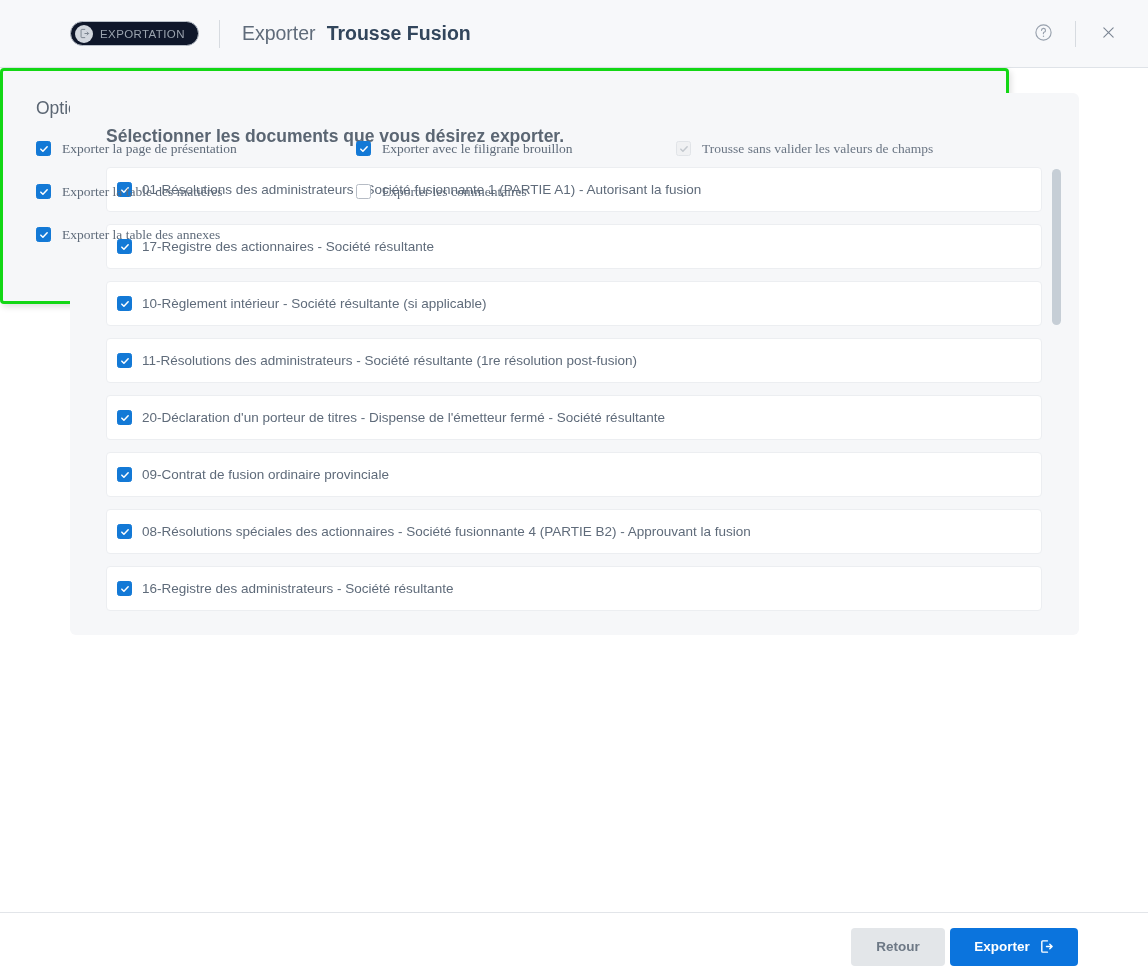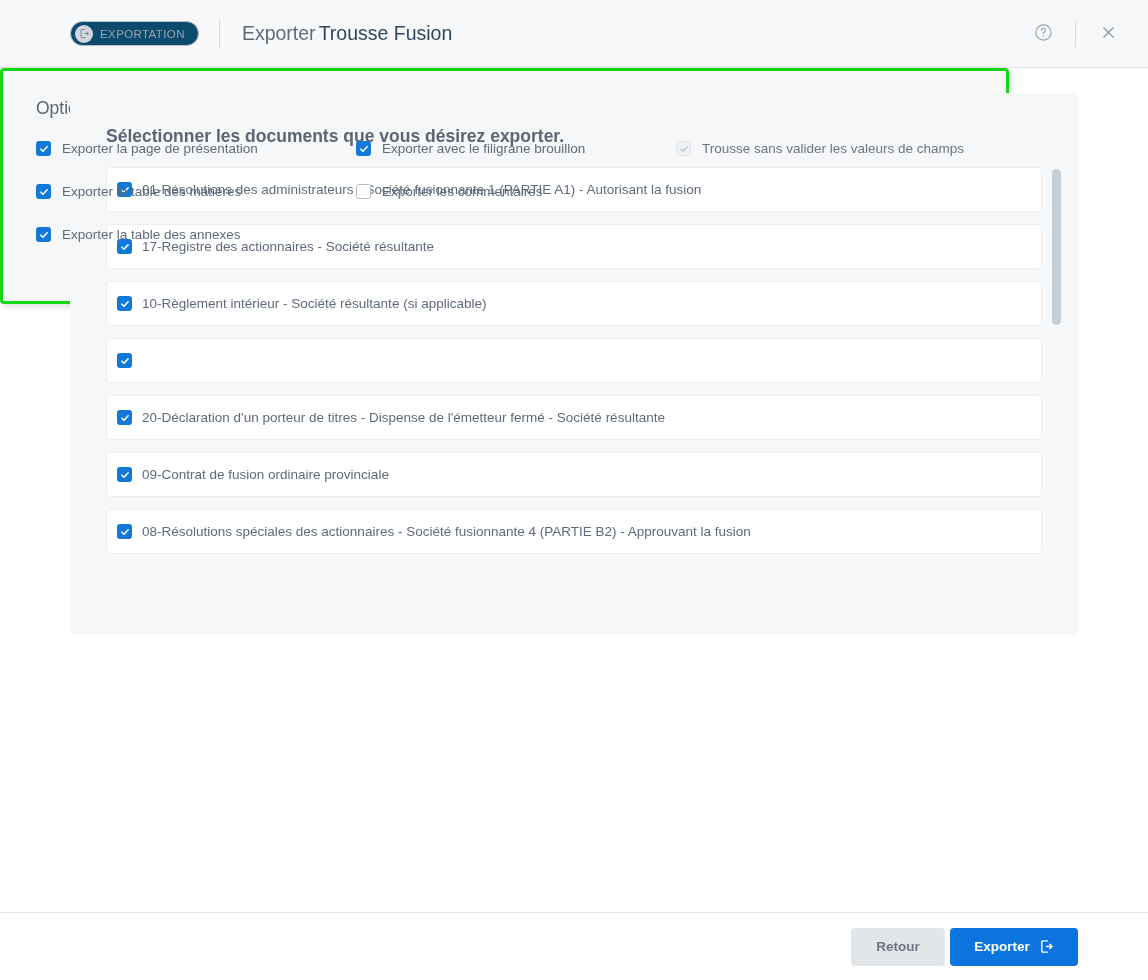--- a/index.html
+++ b/index.html
@@ -23,21 +23,21 @@
     padding: 0 22px 0 70px;
   }
   .badge {
     display: inline-flex;
     align-items: center;
     gap: 7px;
     height: 25px;
     padding: 0 13px 0 4px;
     border: 1px solid #b9c0c9;
     border-radius: 13px;
-    background: #0c4a6e;
+    background: #0f172a;
   }
   .badge-icon {
     width: 18px; height: 18px;
     border-radius: 50%;
     background: #d2d7de;
     display: flex; align-items: center; justify-content: center;
     flex: 0 0 auto;
   }
   .badge-icon svg { display:block; }
   .badge-label {
@@ -54,22 +54,22 @@
     margin: 0 22px 0 20px;
   }
   .header-title {
     font-size: 19.5px;
     color: #5f6b7a;
     font-weight: 400;
     white-space: nowrap;
   }
   .header-title strong {
     color: #32465c;
-    font-weight: 400;
-    margin-left: 3px;
+    font-weight: 700;
+    margin-left: 11px;
   }
   .header-actions {
     margin-left: auto;
     display: flex;
     align-items: center;
   }
   .icon-btn {
     width: 36px; height: 36px;
     display: flex; align-items: center; justify-content: center;
     background: none; border: none; cursor: pointer;
@@ -184,20 +184,21 @@
   }
   #opt-col-1 { left: 33px;  width: 320px; }
   #opt-col-2 { left: 353px; width: 320px; }
   #opt-col-3 { left: 673px; width: 290px; }
 
   .opt-item {
     display: flex;
     align-items: flex-start;
     gap: 11px;
     margin-bottom: 24px;
+    font-family: Liberation Serif, serif;
   }
   .opt-item .cb { margin-top: 2px; }
   .opt-label {
     font-size: 13.5px;
     color: #5f6b7a;
     line-height: 19px;
   }
   .opt-label.muted { color: #6b7684; }
 
   
@@ -309,20 +310,21 @@
             </svg>
           </span>
           <span class="doc-row-label">10-Règlement intérieur - Société résultante (si applicable)</span>
         </div>
         <div class="doc-row">
           <span class="cb checked">
             <svg width="10" height="10" viewBox="0 0 12 12" fill="none" stroke="#ffffff" stroke-width="1.8" stroke-linecap="round" stroke-linejoin="round">
               <path d="M2.2 6.2L4.7 8.7L9.8 3.4"></path>
             </svg>
           </span>
+          <span class="doc-row-label">11-Résolutions des administrateurs - Société résultante (1re résolution post-fusion)</span>
         </div>
         <div class="doc-row">
           <span class="cb checked">
             <svg width="10" height="10" viewBox="0 0 12 12" fill="none" stroke="#ffffff" stroke-width="1.8" stroke-linecap="round" stroke-linejoin="round">
               <path d="M2.2 6.2L4.7 8.7L9.8 3.4"></path>
             </svg>
           </span>
           <span class="doc-row-label">20-Déclaration d'un porteur de titres - Dispense de l'émetteur fermé - Société résultante</span>
         </div>
         <div class="doc-row">
@@ -333,20 +335,28 @@
           </span>
           <span class="doc-row-label">09-Contrat de fusion ordinaire provinciale</span>
         </div>
         <div class="doc-row">
           <span class="cb checked">
             <svg width="10" height="10" viewBox="0 0 12 12" fill="none" stroke="#ffffff" stroke-width="1.8" stroke-linecap="round" stroke-linejoin="round">
               <path d="M2.2 6.2L4.7 8.7L9.8 3.4"></path>
             </svg>
           </span>
           <span class="doc-row-label">08-Résolutions spéciales des actionnaires - Société fusionnante 4 (PARTIE B2) - Approuvant la fusion</span>
+        </div>
+        <div class="doc-row">
+          <span class="cb checked">
+            <svg width="10" height="10" viewBox="0 0 12 12" fill="none" stroke="#ffffff" stroke-width="1.8" stroke-linecap="round" stroke-linejoin="round">
+              <path d="M2.2 6.2L4.7 8.7L9.8 3.4"></path>
+            </svg>
+          </span>
+          <span class="doc-row-label">16-Registre des administrateurs - Société résultante</span>
         </div>
       <div class="scroll-track">
         <div class="scroll-thumb"></div>
       </div>
     </div>
   </div>
 
   <div id="options-card">
     <div class="options-heading">Options d'exportation</div>
     <div class="options-grid">

